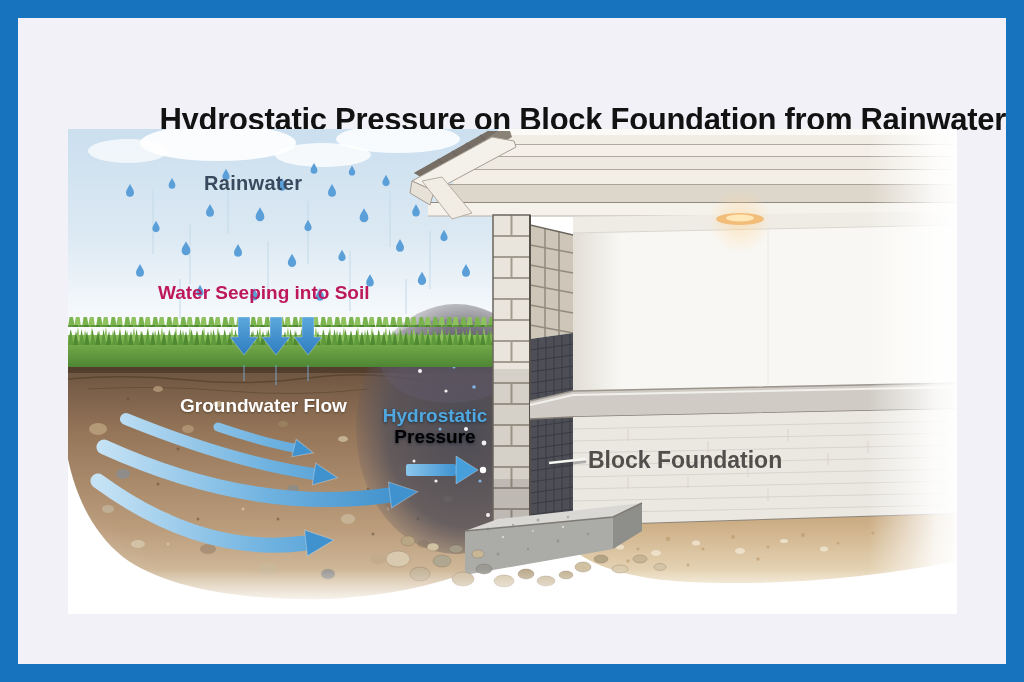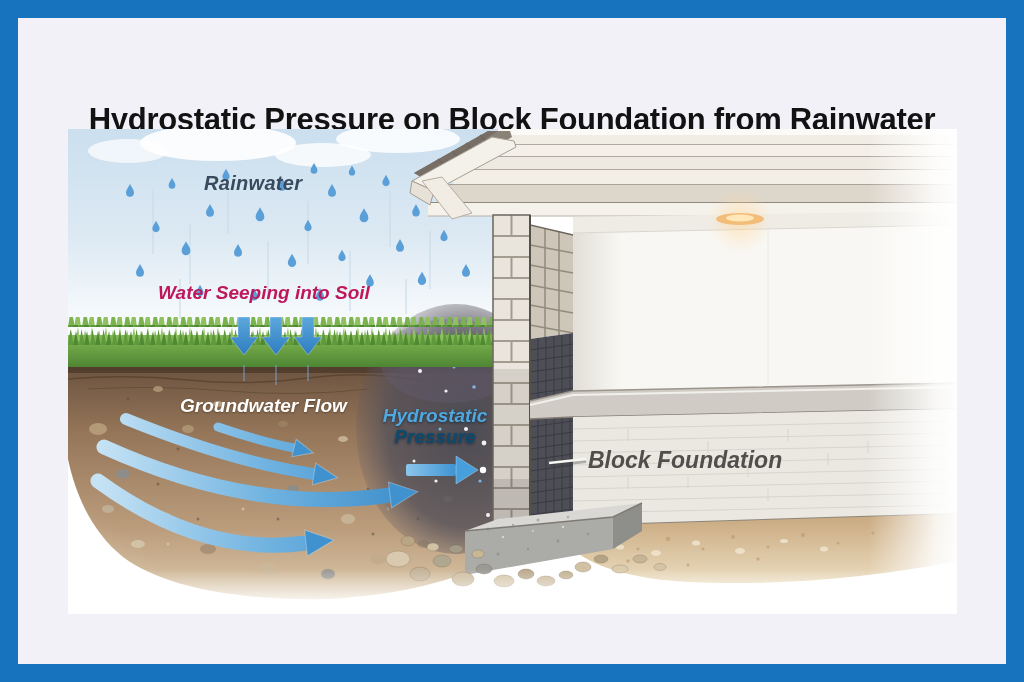--- a/index.html
+++ b/index.html
@@ -1,29 +1,29 @@
 <!DOCTYPE html>
 <html><head>
 <meta charset="utf-8">
 <style>
   html,body{margin:0;padding:0;background:#cfd4dc;}
   #stage{position:relative;width:1024px;height:682px;background:#F1F1F7;
          border:18px solid #1873BE;box-sizing:border-box;overflow:hidden;
          font-family:"Liberation Sans",sans-serif;}
-  #title{position:absolute;top:63px;left:0;width:988px;text-align:center;
+  #title{position:absolute;top:63px;left:0;width:988px;text-align:right;
          font-size:31px;font-weight:700;color:#121212;letter-spacing:-0.3px;}
-  #canvas{position:absolute;left:50px;top:111px;width:889px;height:485px;background:#FFFFFF;font-style:italic;}
+  #canvas{position:absolute;left:50px;top:111px;width:889px;height:485px;background:#FFFFFF;}
   svg{position:absolute;left:0;top:0;}
   .lbl{position:absolute;font-weight:700;white-space:nowrap;line-height:1.1;}
   #lbl-rainwater{left:136px;top:43px;font-size:20px;color:#3A4A5E;letter-spacing:.3px;}
   #lbl-seep{left:90px;top:154px;font-size:19px;color:#be185d;}
   #lbl-gw{left:112px;top:267px;font-size:19px;color:#FFFFFF;text-shadow:0 1px 2px rgba(70,50,25,.6);}
   #lbl-hydro{left:297px;top:276px;width:140px;text-align:center;font-size:19px;line-height:21px;
              color:#4FA8DF;text-shadow:0 1px 3px rgba(10,25,40,.65);}
-  #lbl-hydro .l2{color:#0c4a6e;}
+  #lbl-hydro .l2{color:#000000;}
   #lbl-bf{left:520px;top:319px;font-size:23px;color:#514F4B;font-weight:700;}
 </style>
 </head>
 <body>
 
 <div id="stage">
   <h1 id="title">Hydrostatic Pressure on Block Foundation from Rainwater</h1>
 
   <div id="canvas">
     <svg width="889" height="485" viewBox="0 0 889 485">

